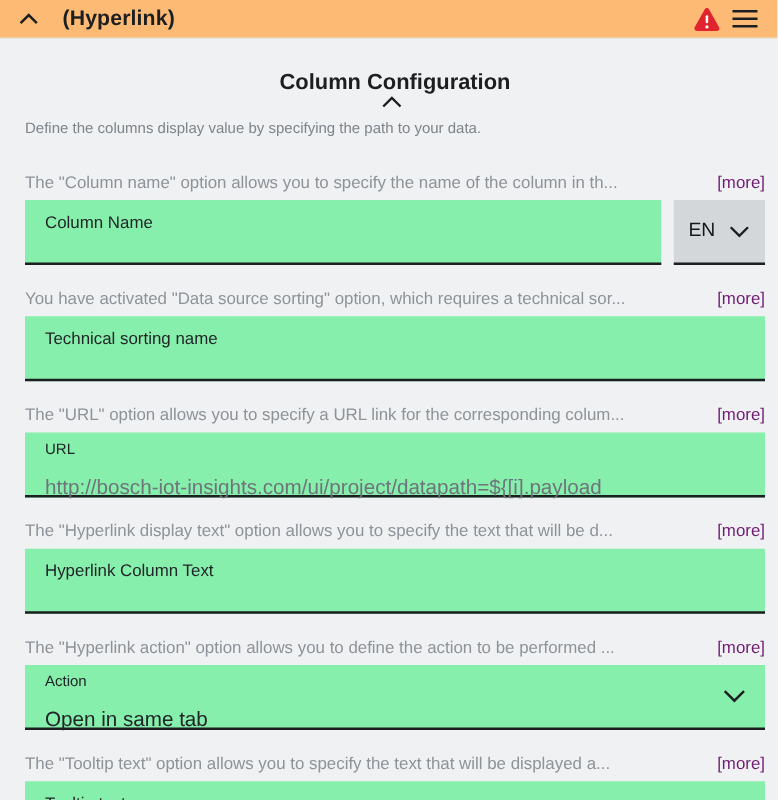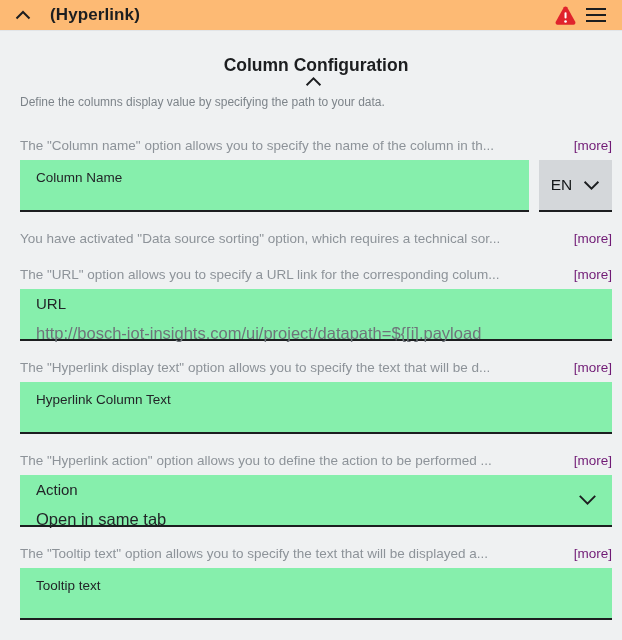--- a/index.html
+++ b/index.html
@@ -86,21 +86,21 @@
     left: 16px;
     top: 10px;
     font-size: 13.5px;
     color: #222528;
     white-space: nowrap;
   }
   .float-label {
     position: absolute;
     left: 16px;
     top: 6px;
-    font-size: 15px;
+    font-size: 12px;
     color: #222528;
   }
   .box-value {
     position: absolute;
     left: 16px;
     right: 0;
     top: 23px;
     font-size: 16.5px;
     white-space: nowrap;
     overflow: hidden;
@@ -190,20 +190,25 @@
         </span>
       </div>
     </div>
   </div>
 
   <div class="field">
     <div class="field-desc">
       <span class="desc-text">You have activated "Data source sorting" option, which requires a technical sor...</span>
       <a class="more-link">[more]</a>
     </div>
+    <div class="input-row">
+      <div class="input-box">
+        <span class="box-label">Technical sorting name</span>
+      </div>
+    </div>
   </div>
 
   <div class="field">
     <div class="field-desc">
       <span class="desc-text">The "URL" option allows you to specify a URL link for the corresponding colum...</span>
       <a class="more-link">[more]</a>
     </div>
     <div class="input-row">
       <div class="input-box">
         <span class="float-label">URL</span>

